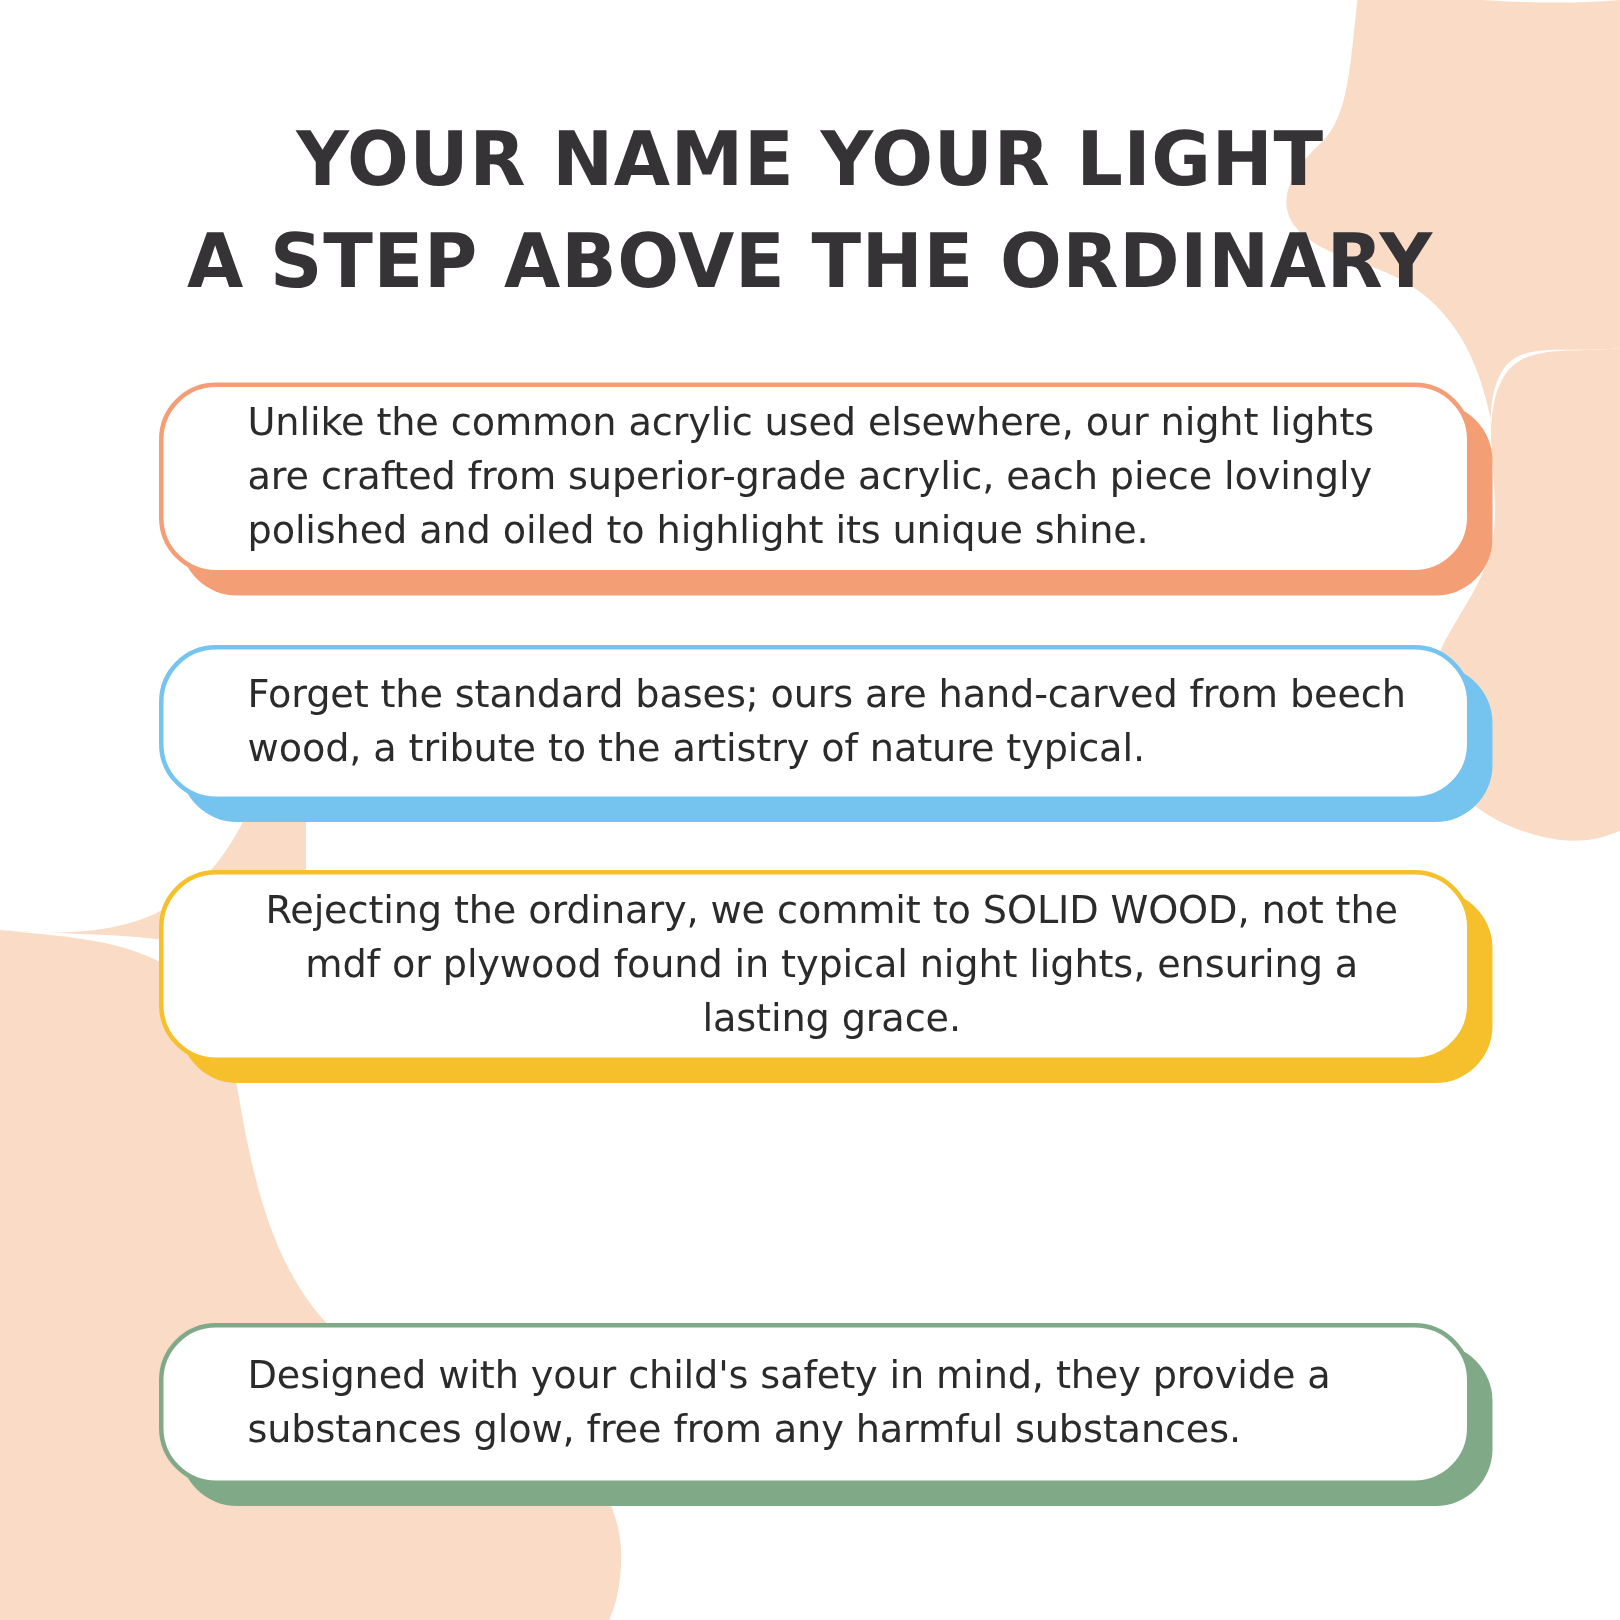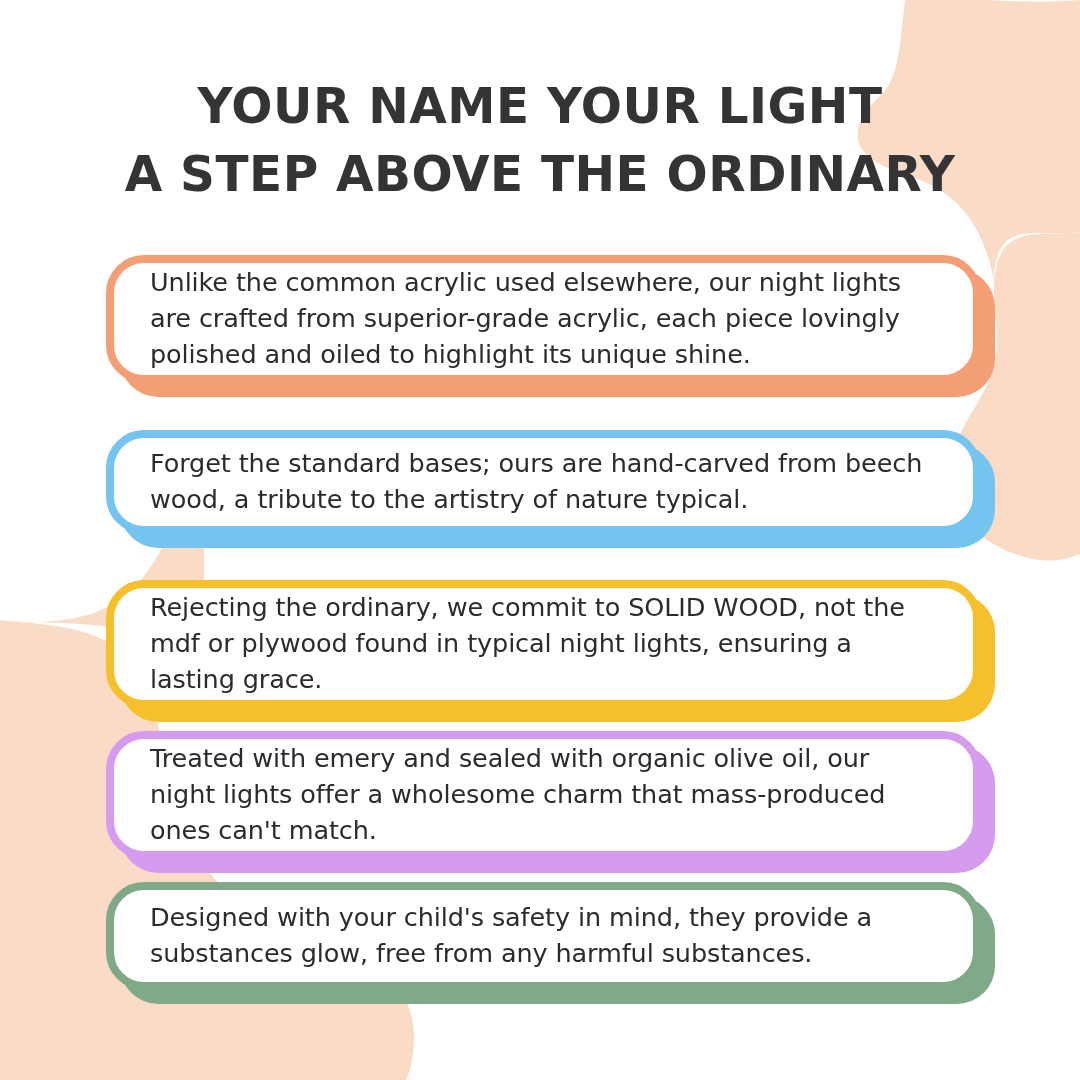--- a/index.html
+++ b/index.html
@@ -84,22 +84,22 @@
   }
 
   
   .card-body {
     position: relative;
     z-index: 2;
     box-sizing: border-box;
     width: 875px;
     background: #FFFFFF;
     border-radius: 38px;
-    border: 8px solid #15803d;
-    padding: 22px 34px 24px 36px;
+    border: 3px solid #15803d;
+    padding: 22px 34px 24px 56px;
     display: flex;
     align-items: center;
   }
 
   .card-text {
     color: #2B2B2B;
     font-family: "DejaVu Sans", sans-serif;
     font-weight: 400;
     font-size: 25.5px;
     line-height: 36px;
@@ -110,21 +110,21 @@
   
   #card-1 { top: 255px; }
   #card-1 .card-body { height: 128px; }
   #card-1 .card-shadow { height: 128px; }
 
   #card-2 { top: 430px; }
   #card-2 .card-body { height: 104px; }
   #card-2 .card-shadow { height: 104px; }
 
   #card-3 { top: 580px; }
-  #card-3 .card-body { height: 128px; }
+  #card-3 .card-body { height: 128px; text-align: center; }
   #card-3 .card-shadow { height: 128px; }
 
   #card-4 { top: 731px; }
   #card-4 .card-body { height: 128px; }
   #card-4 .card-shadow { height: 128px; }
 
   #card-5 { top: 882px; }
   #card-5 .card-body { height: 108px; }
   #card-5 .card-shadow { height: 108px; }
 </style>
@@ -190,26 +190,20 @@
       </div>
     </div>
 
     <div class="card" id="card-3">
       <div class="card-shadow" style="background: rgb(245, 192, 43);"></div>
       <div class="card-body" style="border-color: rgb(245, 192, 43);">
         <p class="card-text">Rejecting the ordinary, we commit to SOLID WOOD, not the mdf or plywood found in typical night lights, ensuring a lasting grace.</p>
       </div>
     </div>
 
-    <div class="card" id="card-4">
-      <div class="card-shadow" style="background: rgb(212, 155, 239);"></div>
-      <div class="card-body" style="border-color: rgb(212, 155, 239);">
-        <p class="card-text">Treated with emery and sealed with organic olive oil, our night lights offer a wholesome charm that mass-produced ones can't match.</p>
-      </div>
-    </div>
 
     <div class="card" id="card-5">
       <div class="card-shadow" style="background: rgb(128, 169, 135);"></div>
       <div class="card-body" style="border-color: rgb(128, 169, 135);">
         <p class="card-text">Designed with your child's safety in mind, they provide a substances glow, free from any harmful substances.</p>
       </div>
     </div>
 
   </div>
 </div>

